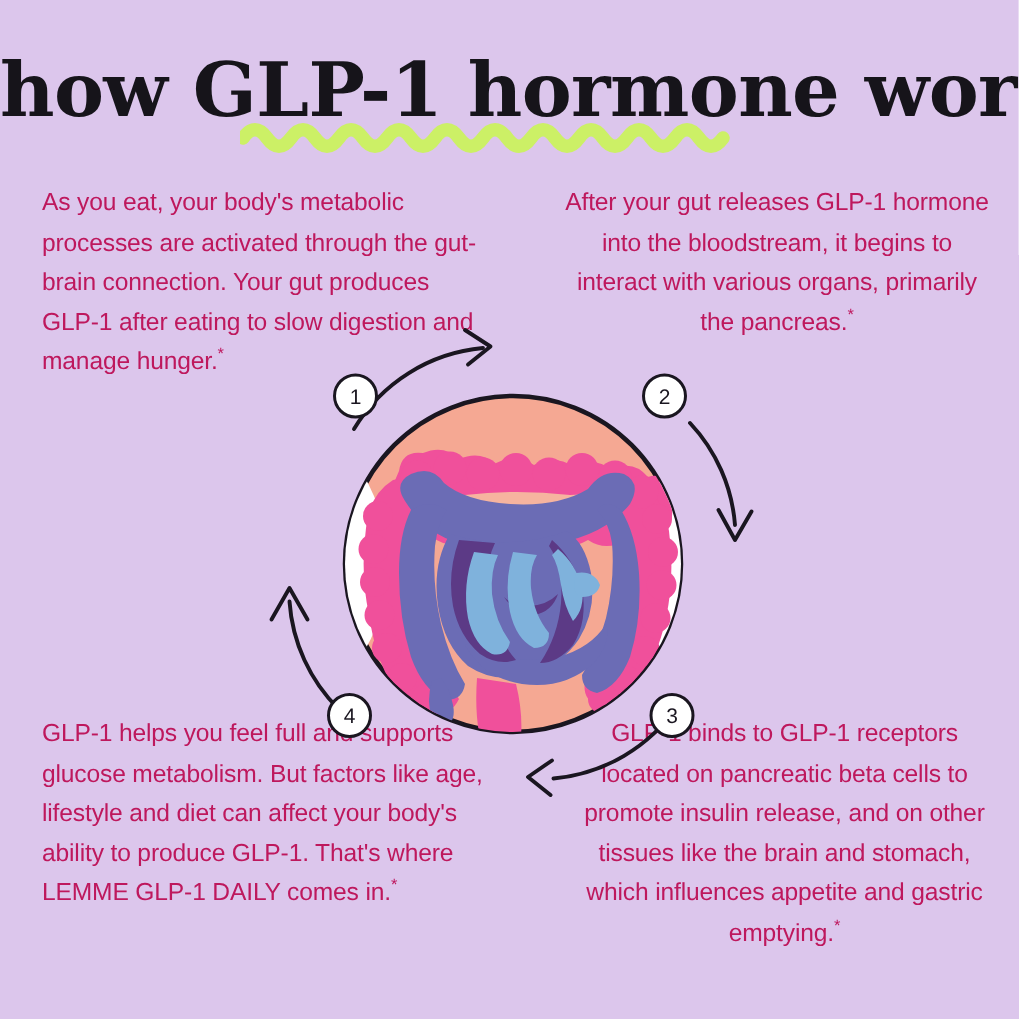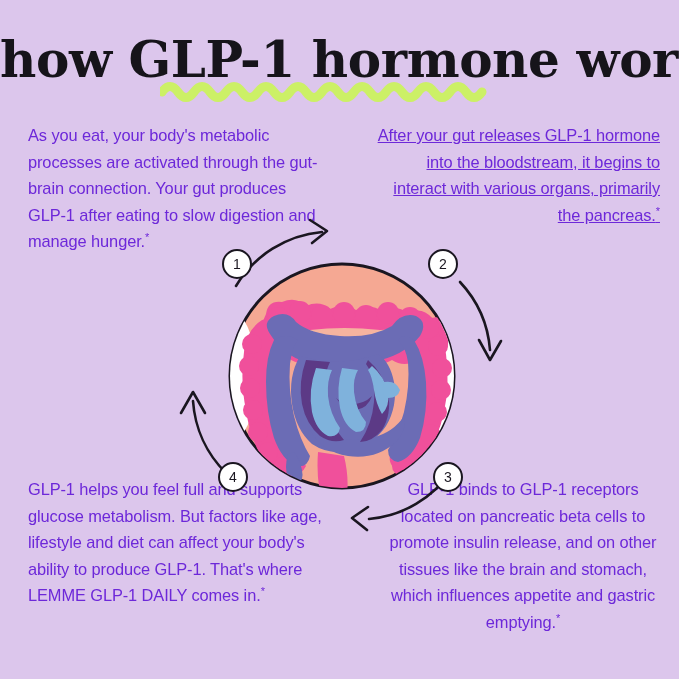--- a/index.html
+++ b/index.html
@@ -41,37 +41,36 @@
     position: absolute;
     top: 78px;
     left: 160px;
     width: 330px;
     height: 26px;
   }
 
   
   .para {
     position: absolute;
-    color: #6d28d9;
+    color: #be185d;
     font-size: 16.4px;
     line-height: 26.5px;
     letter-spacing: -0.1px;
   }
   #para-1 {
     top: 122px;
     left: 28px;
     width: 292px;
     text-align: left;
   }
   #para-2 {
     top: 122px;
     left: 376px;
     width: 284px;
-    text-align: right;
-    text-decoration: underline;
+    text-align: center;
   }
   #para-3 {
     top: 476px;
     left: 380px;
     width: 286px;
     text-align: center;
   }
   #para-4 {
     top: 476px;
     left: 28px;

